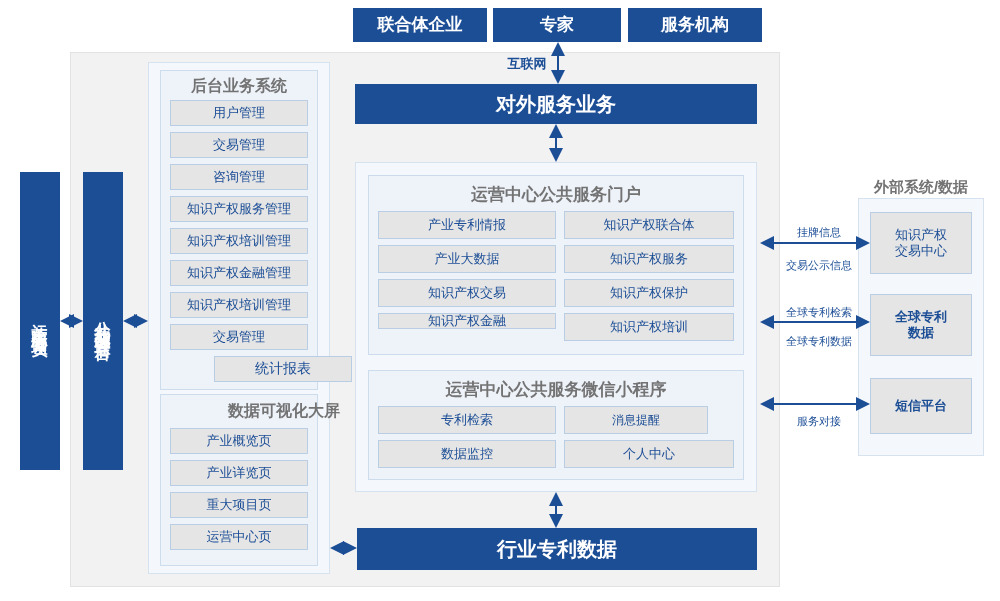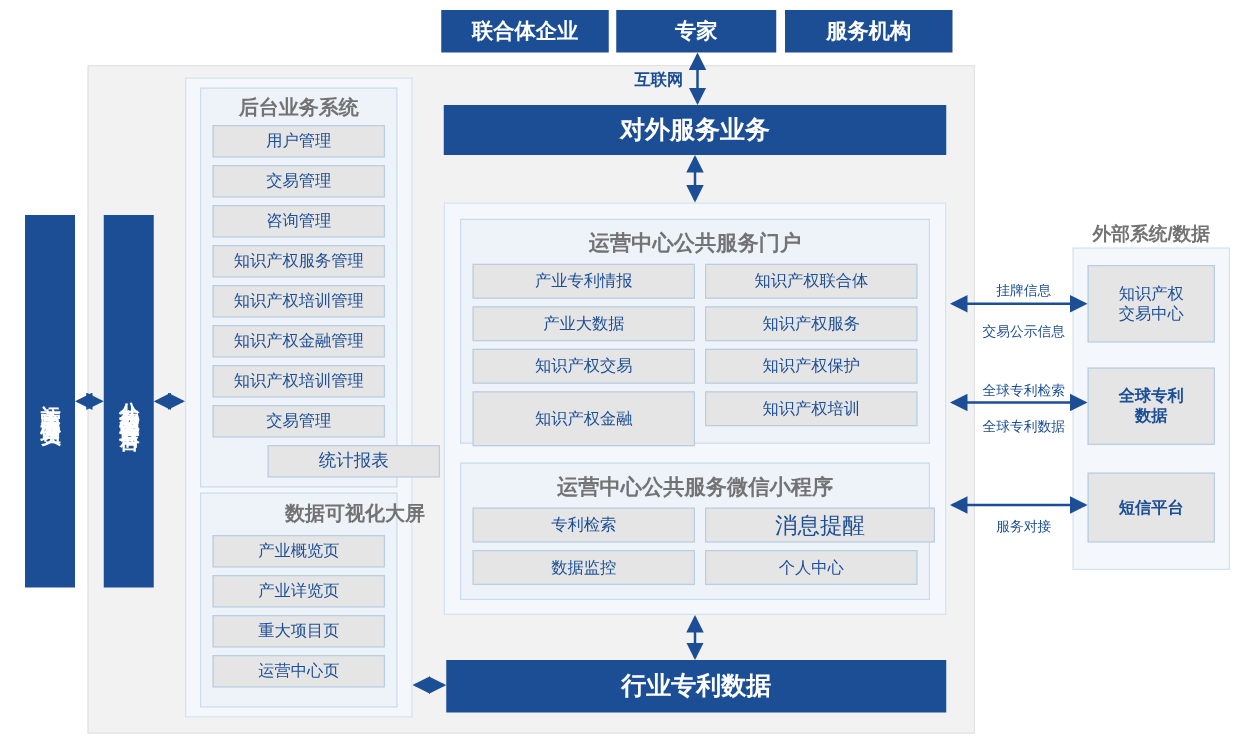--- a/index.html
+++ b/index.html
@@ -124,28 +124,28 @@
 
 <div class="abs group-box" style="left:368px; top:175px; width:376px; height:180px;"></div>
 <div class="abs section-title" style="left:368px; top:180px; width:376px; height:28px; font-size:17px;">运营中心公共服务门户</div>
 
 <div class="abs white-box" style="left:378px; top:211px; width:178px; height:28px; font-size:13px;">产业专利情报</div>
 <div class="abs white-box" style="left:564px; top:211px; width:170px; height:28px; font-size:13px;">知识产权联合体</div>
 <div class="abs white-box" style="left:378px; top:245px; width:178px; height:28px; font-size:13px;">产业大数据</div>
 <div class="abs white-box" style="left:564px; top:245px; width:170px; height:28px; font-size:13px;">知识产权服务</div>
 <div class="abs white-box" style="left:378px; top:279px; width:178px; height:28px; font-size:13px;">知识产权交易</div>
 <div class="abs white-box" style="left:564px; top:279px; width:170px; height:28px; font-size:13px;">知识产权保护</div>
-<div class="abs white-box" style="left:378px; top:313px; width:178px; height:44px; font-size:13px;">知识产权金融</div>
+<div class="abs white-box" style="left:378px; top:313px; width:178px; height:16px; font-size:13px;">知识产权金融</div>
 <div class="abs white-box" style="left:564px; top:313px; width:170px; height:28px; font-size:13px;">知识产权培训</div>
 
 <div class="abs group-box" style="left:368px; top:370px; width:376px; height:110px;"></div>
 <div class="abs section-title" style="left:368px; top:375px; width:376px; height:28px; font-size:17px;">运营中心公共服务微信小程序</div>
 
 <div class="abs white-box" style="left:378px; top:406px; width:178px; height:28px; font-size:13px;">专利检索</div>
-<div class="abs white-box" style="left:564px; top:406px; width:184px; height:28px; font-size:18px;">消息提醒</div>
+<div class="abs white-box" style="left:564px; top:406px; width:144px; height:28px; font-size:12px;">消息提醒</div>
 <div class="abs white-box" style="left:378px; top:440px; width:178px; height:28px; font-size:13px;">数据监控</div>
 <div class="abs white-box" style="left:564px; top:440px; width:170px; height:28px; font-size:13px;">个人中心</div>
 
 <div class="abs solid-blue" style="left:357px; top:528px; width:400px; height:42px; font-size:20px;">行业专利数据</div>
 
 <div class="abs panel" style="left:858px; top:198px; width:126px; height:258px;"></div>
 <div class="abs section-title" style="left:858px; top:176px; width:126px; height:22px; font-size:15px;">外部系统/数据</div>
 
 <div class="abs white-box" style="left:870px; top:212px; width:102px; height:62px; font-size:13px;">
   <span style="white-space:pre-line;">知识产权

